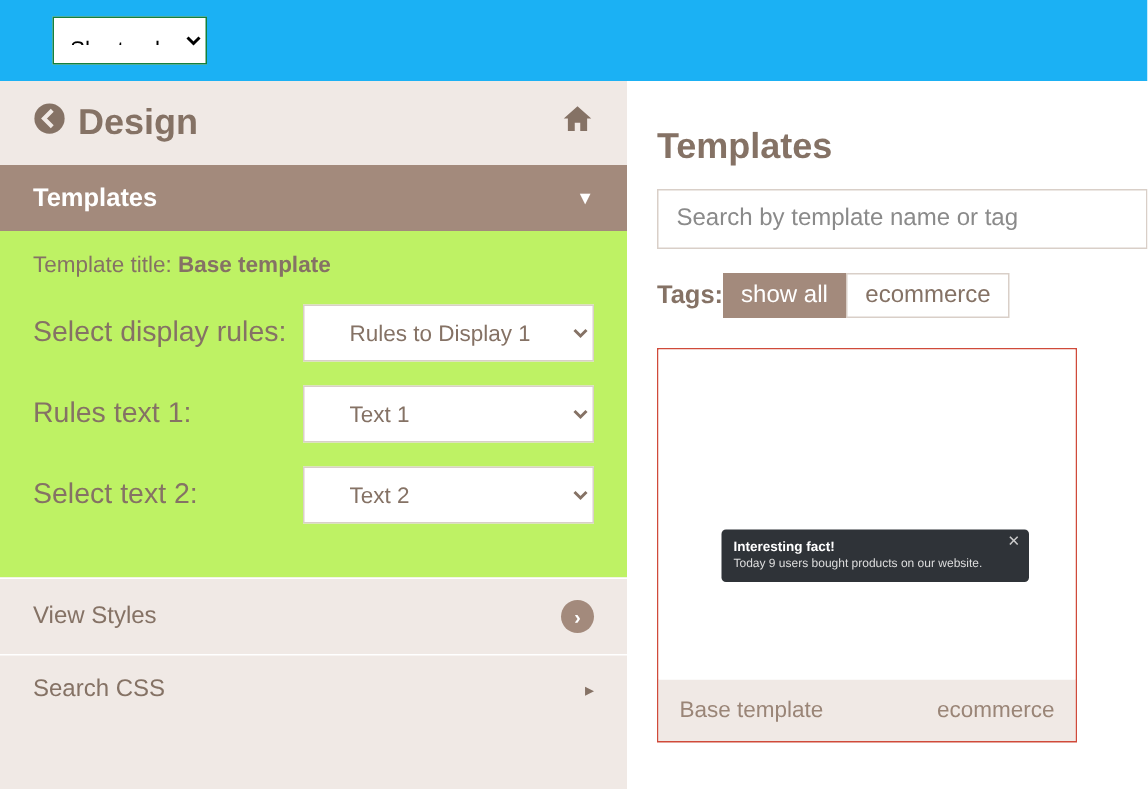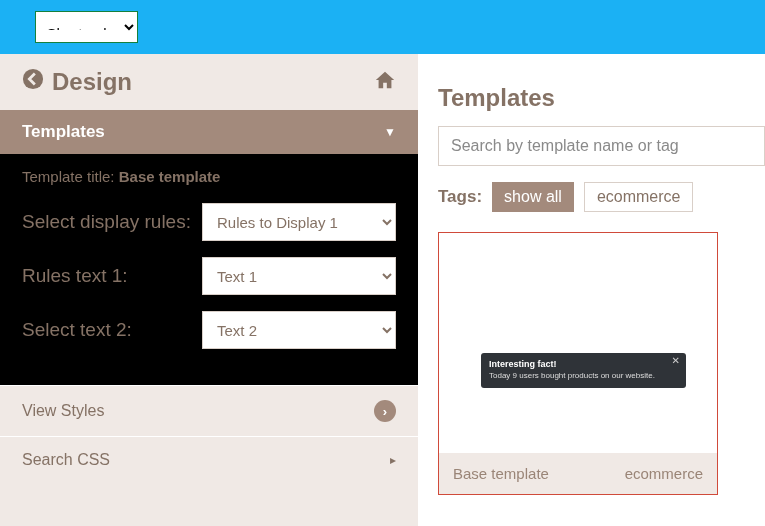--- a/index.html
+++ b/index.html
@@ -18,37 +18,37 @@
 .left { width: 430px; background: #f0e9e5; display: flex; flex-direction: column; }
 .design-header { display: flex; align-items: center; justify-content: space-between; padding: 14px 22px; }
 .design-left { display: flex; align-items: flex-end; gap: 8px; }
 .back-icon { color: #857265; font-size: 22px; }
 .design-title { color: #857265; font-size: 24px; font-weight: bold; }
 .home-icon { color: #857265; font-size: 20px; }
 
 .acc-open { background: #a38a7c; color: #fff; padding: 12px 22px; display: flex; justify-content: space-between; align-items: center; font-size: 17px; font-weight: bold; }
 .caret-down { font-size: 12px; }
 
-.acc-body { background: #000000; padding: 14px 22px 20px 22px; }
+.acc-body { background: #bef264; padding: 14px 22px 20px 22px; }
 .tt-line { color: #857265; font-size: 15px; margin-bottom: 18px; }
 .tt-line .bold { font-weight: bold; }
 .form-row { display: flex; align-items: center; margin-bottom: 16px; }
 .form-label { color: #857265; font-size: 19px; width: 180px; }
-.form-select { flex: 1; border: 1px solid #d9cfc8; background: #fff; color: #857265; font-size: 15px; padding: 8px 10px; height: 38px; width: 170px; }
+.form-select { flex: 1; border: 1px solid #d9cfc8; background: #fff; color: #857265; font-size: 15px; padding: 8px 26px; height: 38px; width: 170px; }
 
 .acc-closed { background: #f0e9e5; color: #857265; padding: 14px 22px; display: flex; justify-content: space-between; align-items: center; font-size: 16px; border-top: 1px solid #fff; }
 .circ-right { width: 22px; height: 22px; border-radius: 50%; background: #a38a7c; display: flex; align-items: center; justify-content: center; color: #fff; font-size: 13px; font-weight: bold; }
 .tri-right { color: #857265; font-size: 12px; }
 
 
 .right { flex: 1; padding: 30px 0 0 20px; }
 .right-title { color: #857265; font-size: 24px; font-weight: bold; margin-bottom: 14px; }
 .search { width: 327px; border: 1px solid #d9cfc8; font-size: 16px; padding: 10px 12px; color: #555; margin-bottom: 16px; }
 .search::placeholder { color: #8a8a8a; }
-.tags-row { display: flex; align-items: center; gap: 10px; margin-bottom: 20px; }
+.tags-row { display: flex; align-items: center; margin-bottom: 20px; }
 .tags-label { color: #857265; font-size: 17px; font-weight: bold; }
 .tag-active { background: #a38a7c; color: #fff; border: none; font-size: 16px; padding: 6px 12px; }
 .tag { background: #fff; color: #857265; border: 1px solid #d9cfc8; font-size: 16px; padding: 5px 12px; }
 
 .card { width: 280px; border: 1px solid #d04a3a; }
 .card-preview { height: 220px; background: #fff; position: relative; }
 .notif { position: absolute; left: 42px; top: 120px; width: 205px; background: #2f3338; color: #fff; border-radius: 3px; padding: 6px 8px 8px 8px; }
 .notif-x { position: absolute; top: 2px; right: 6px; font-size: 10px; color: #ccc; }
 .notif-title { font-size: 9px; font-weight: bold; margin-bottom: 2px; }
 .notif-body { font-size: 8px; color: #ddd; }

